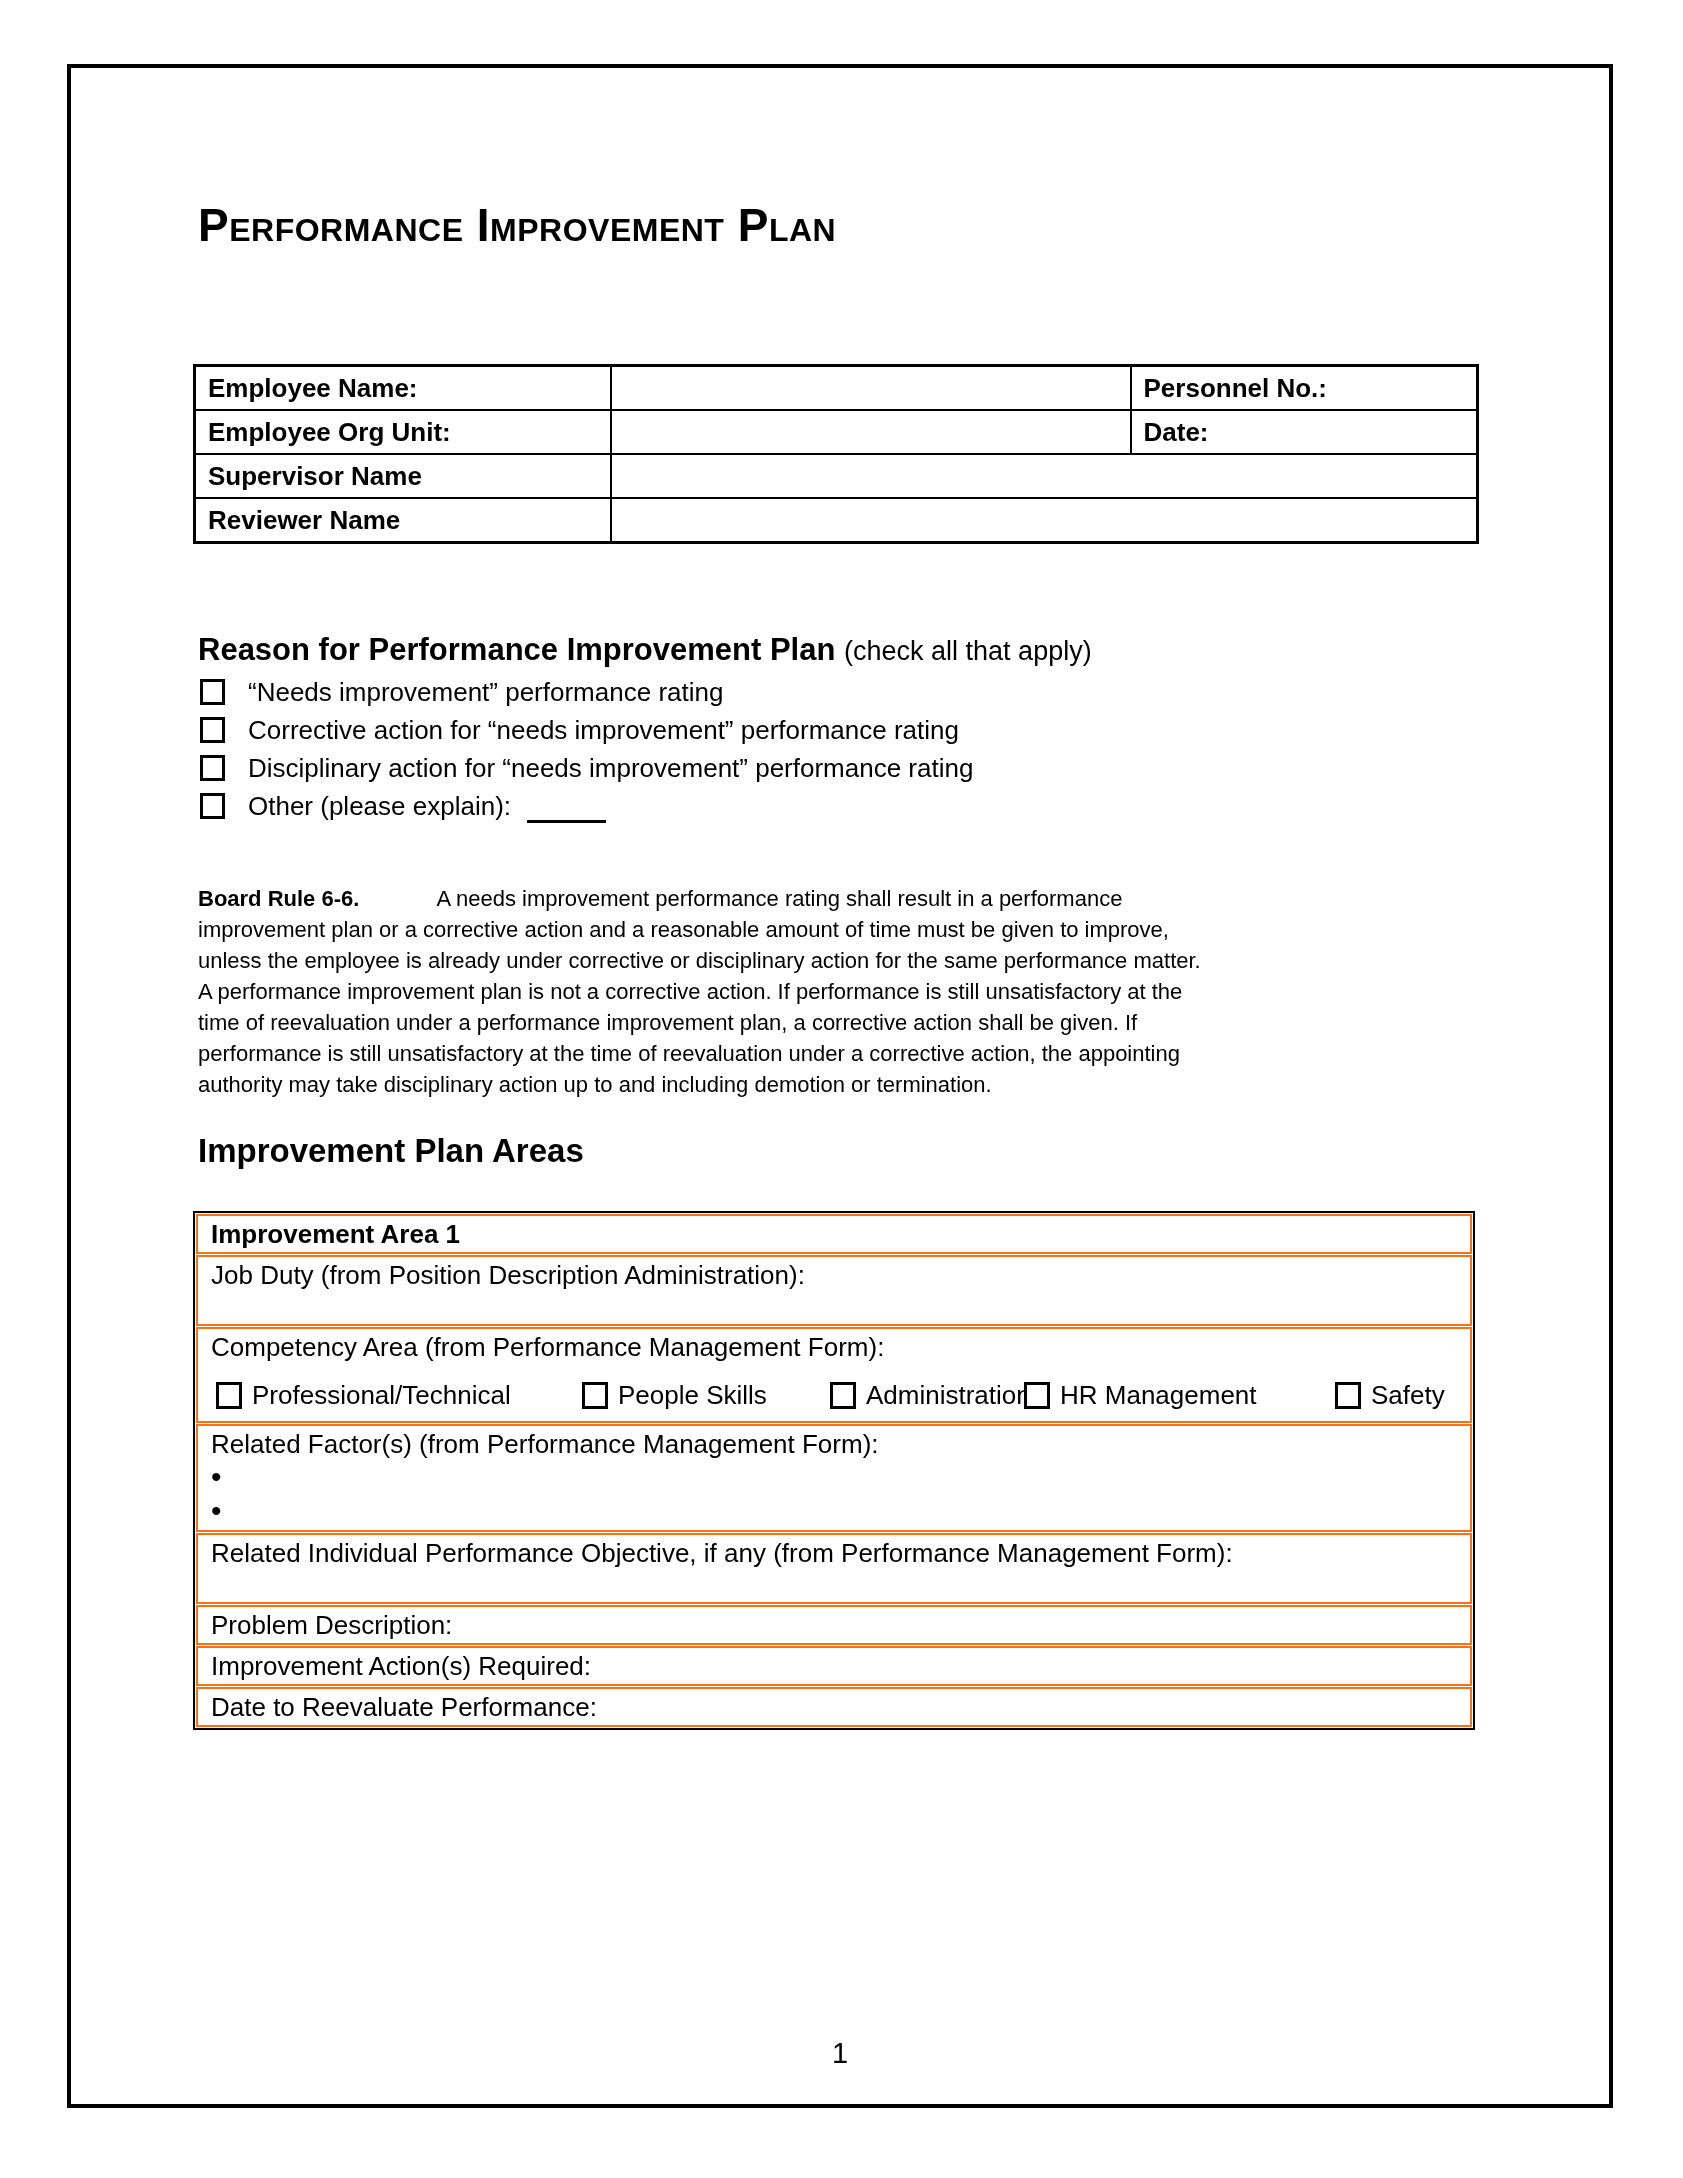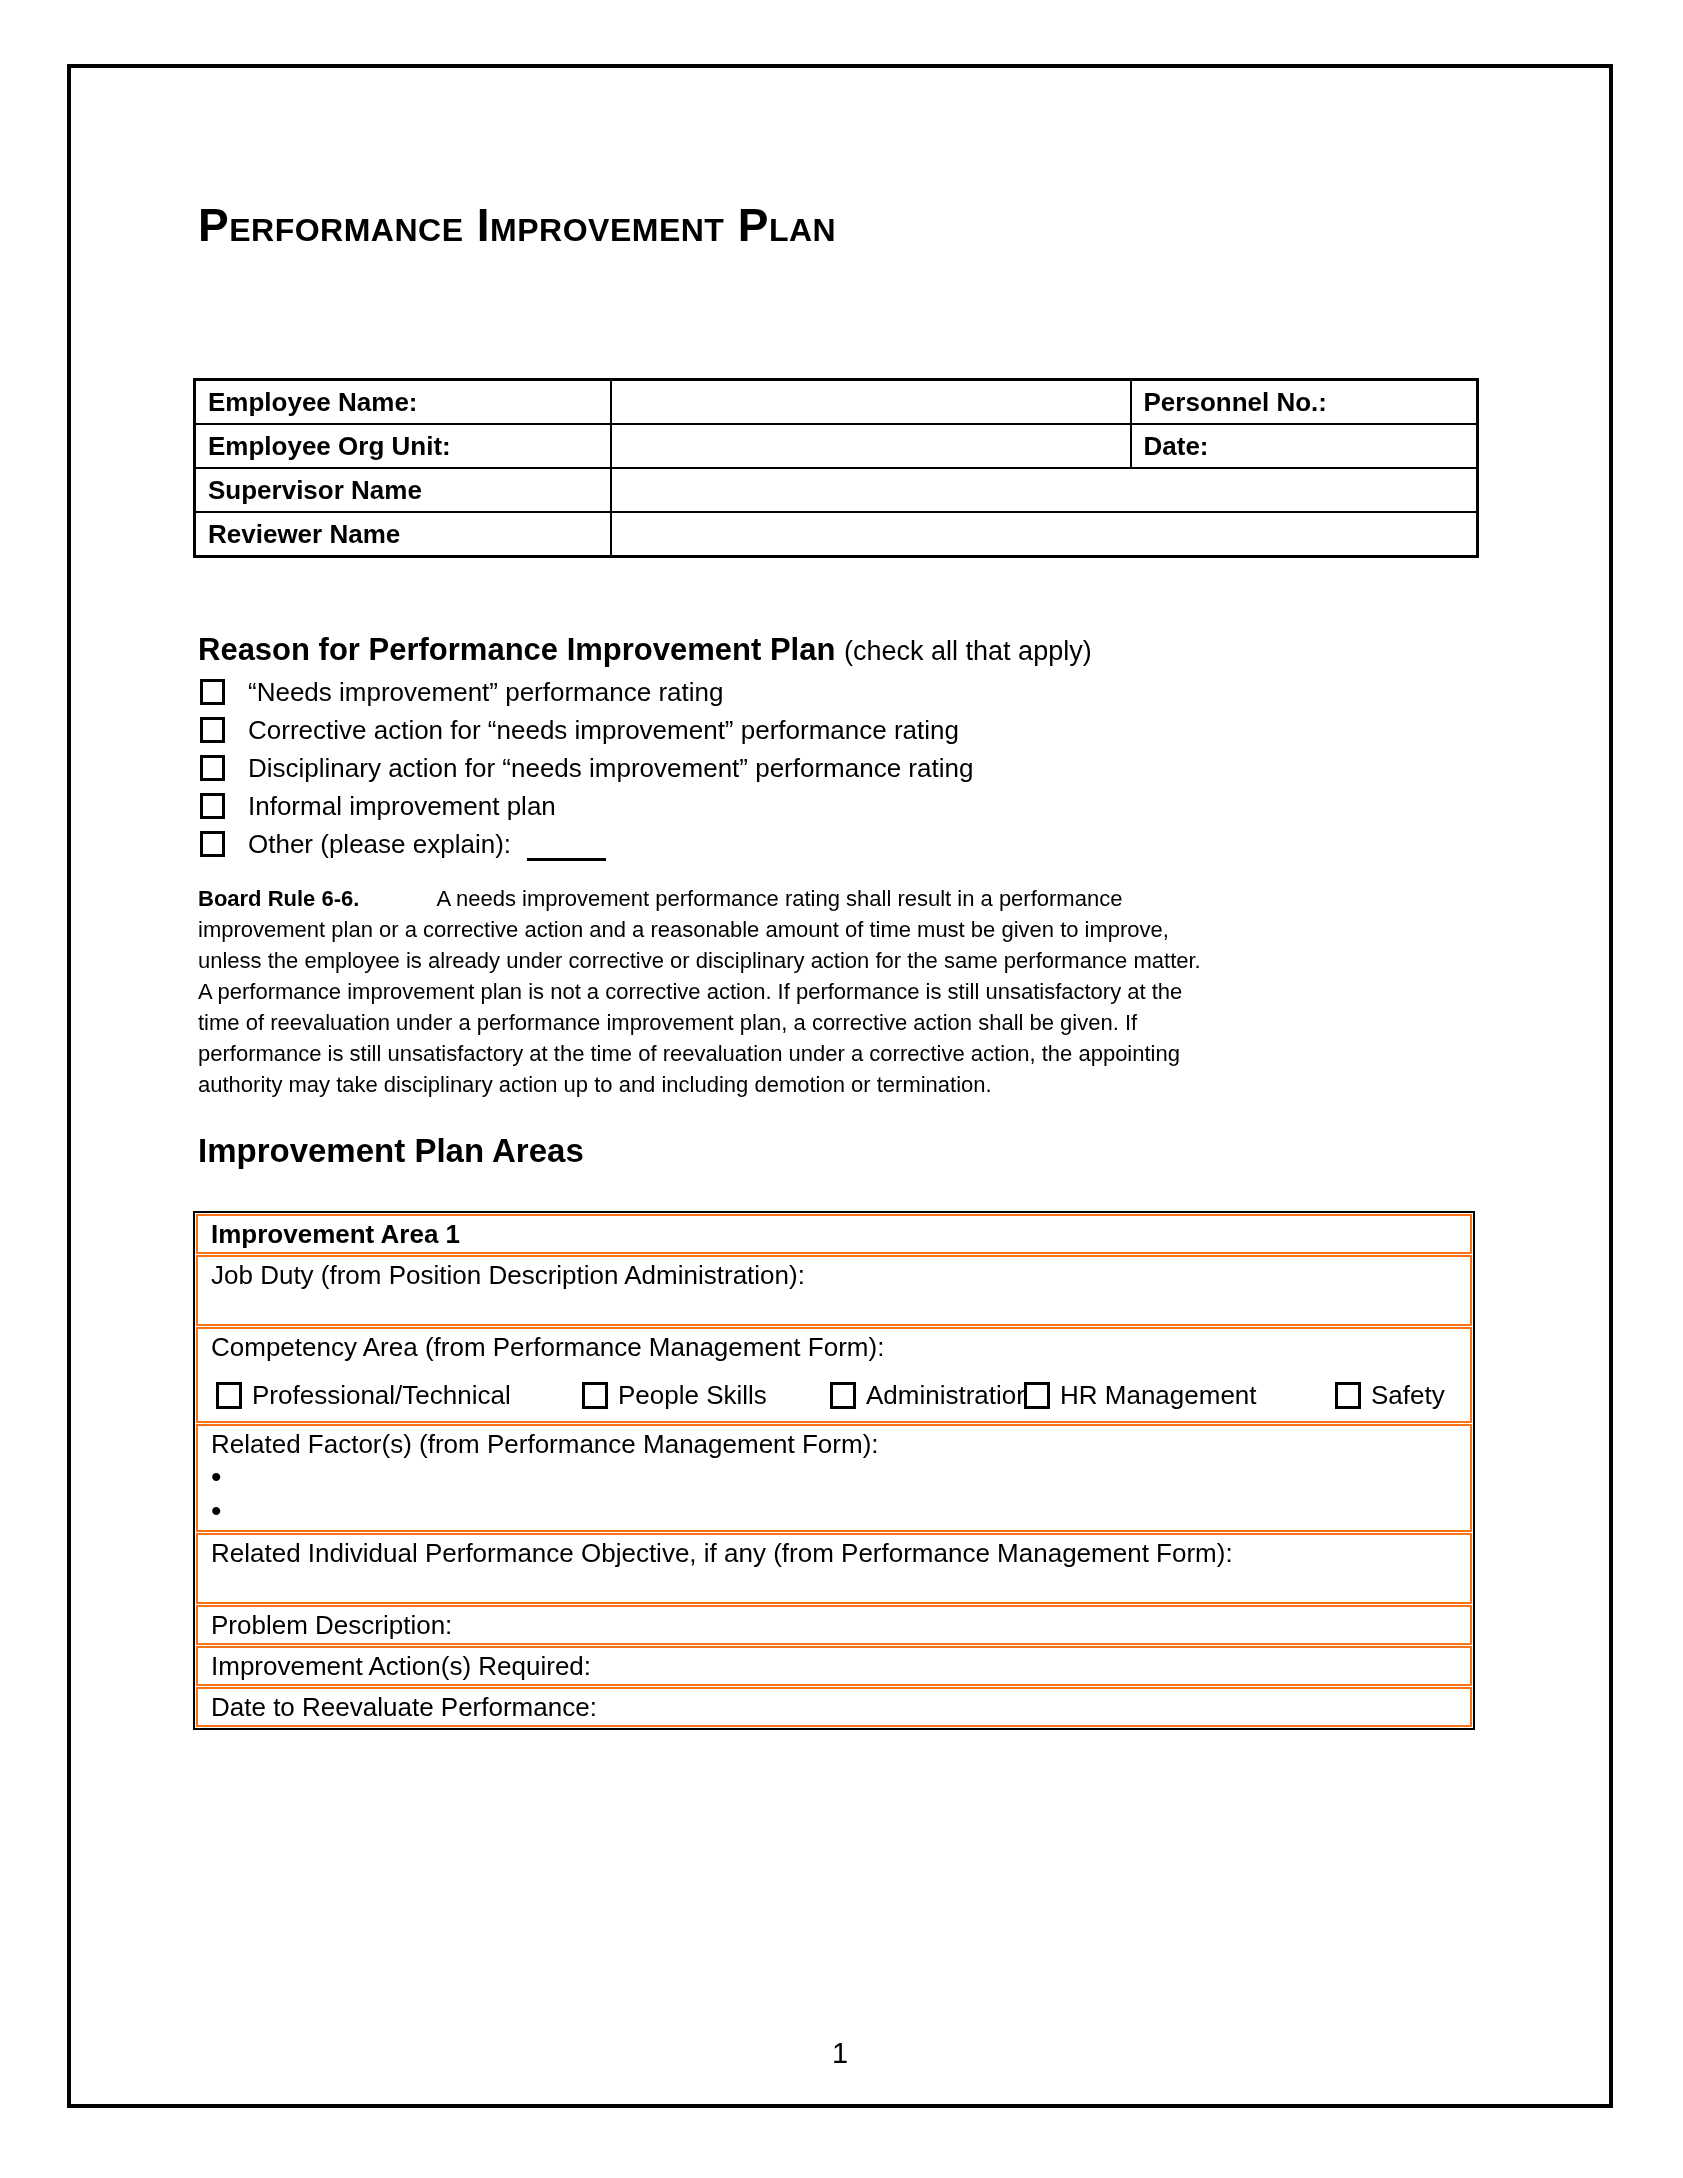--- a/index.html
+++ b/index.html
@@ -36,21 +36,21 @@
   }
   table.info-table td {
     border: 2px solid #000;
     padding: 4px 12px;
     line-height: 34px;
     font-size: 26px;
     vertical-align: middle;
     height: 44px;
   }
   table.info-table td.lbl { font-weight: bold; }
-  table.info-table { border: 3px solid #000; margin-top: 14px; }
+  table.info-table { border: 3px solid #000; }
 
   
   .reason-heading {
     position: absolute; left: 198px; top: 632px;
     font-size: 31px; font-weight: bold; white-space: nowrap;
   }
   .reason-heading .note { font-size: 27px; font-weight: normal; }
 
   .improve-heading {
     position: absolute; left: 198px; top: 1132px;
@@ -165,24 +165,20 @@
     <div class="check-item">
       <span class="cbx"></span>
       <span>Corrective action for “needs improvement” performance rating</span>
     </div>
     <div class="check-item">
       <span class="cbx"></span>
       <span>Disciplinary action for “needs improvement” performance rating</span>
     </div>
     <div class="check-item">
       <span class="cbx"></span>
-      <span>Informal improvement plan</span>
-    </div>
-    <div class="check-item">
-      <span class="cbx"></span>
       <span>Other (please explain):</span>
       <span class="blank-line"></span>
     </div>
   </div>
 
   <div class="board-rule">
     <span class="rule-label">Board Rule 6-6.</span><span class="tab-space"></span><span class="rule-text">A needs improvement performance rating shall result in a performance
 improvement plan or a corrective action and a reasonable amount of time must be given to improve,
 unless the employee is already under corrective or disciplinary action for the same performance matter.
 A performance improvement plan is not a corrective action.  If performance is still unsatisfactory at the

